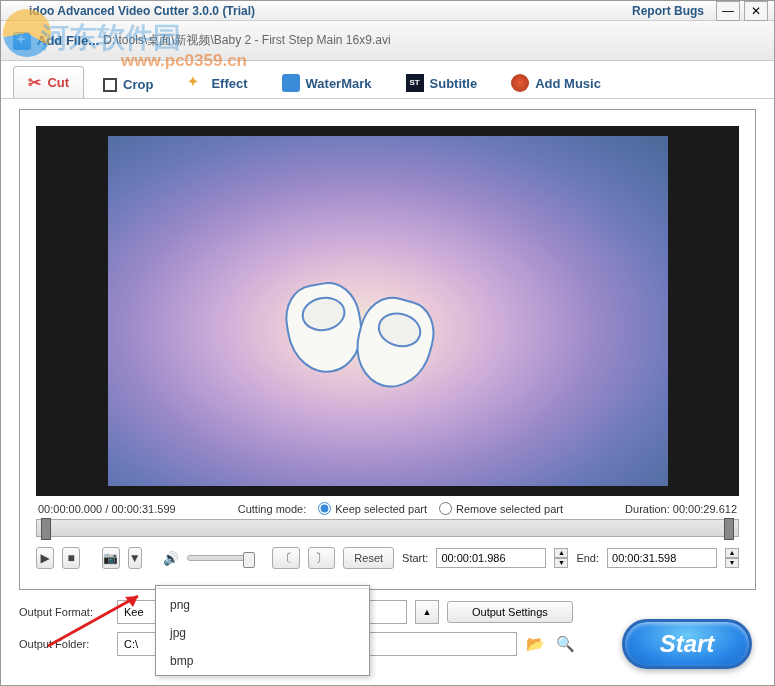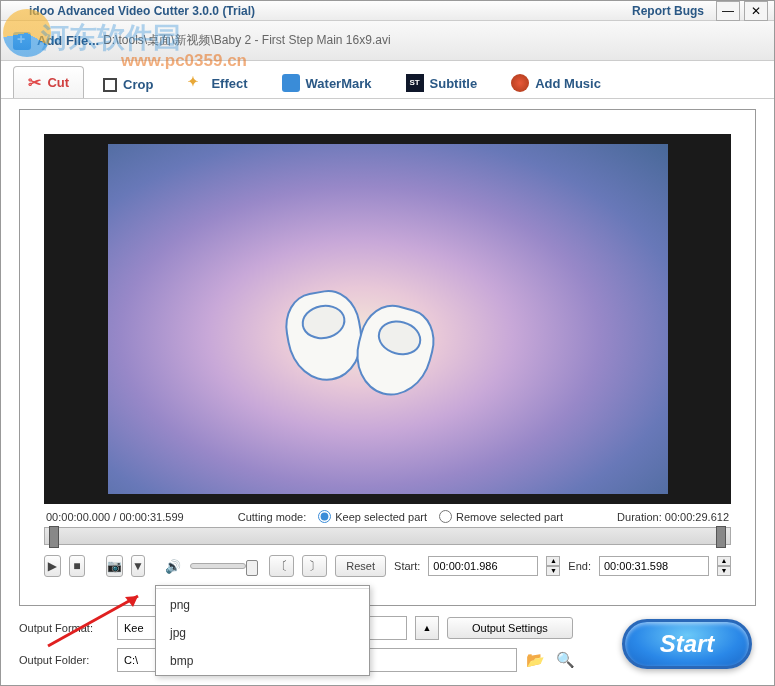--- a/index.html
+++ b/index.html
@@ -15,21 +15,21 @@
 .addfile-icon { width: 18px; height: 18px; background: linear-gradient(#6ab4f0,#3a8cd8); border-radius: 3px; position: relative; }
 .addfile-icon::before { content:"+"; color:#fff; position:absolute; left:4px; top:-1px; font-size:14px; font-weight:bold; }
 .filepath { font-size: 12px; color: #666; margin-left: 4px; }
 .watermark-text { position: absolute; left: 40px; top: 18px; font-size: 28px; font-weight: bold; color: #2a8cd8; opacity: 0.35; pointer-events: none; z-index: 50; font-family: "Microsoft YaHei", sans-serif; }
 .watermark-orange { position: absolute; left: 120px; top: 50px; font-size: 17px; font-weight: bold; color: #e87a2a; opacity: 0.6; pointer-events: none; z-index: 50; }
 .tabs { height: 38px; background: #fff; display: flex; align-items: flex-end; padding: 0 12px; gap: 4px; border-bottom: 1px solid #ccc; }
 .tab { display: flex; align-items: center; gap: 6px; padding: 6px 14px; font-size: 13px; font-weight: bold; color: #2a5885; cursor: pointer; border: 1px solid transparent; border-bottom: none; border-radius: 4px 4px 0 0; }
 .tab.active { background: linear-gradient(#fff,#f3f3f3); border-color: #bbb; color: #d04040; }
 .tab-icon { width: 18px; height: 18px; display: inline-block; }
 .scissors { color: #e04848; font-size: 16px; }
-.video-area { margin: 10px 18px 0 18px; border: 1px solid #999; background: #fff; padding: 24px; }
+.video-area { margin: 10px 18px 0 18px; border: 1px solid #999; background: #fff; padding: 16px; }
 .video-preview { width: 100%; height: 370px; background: #1a1a1a; display: flex; align-items: center; justify-content: center; position: relative; overflow: hidden; }
 .preview-img { width: 560px; height: 350px; background: radial-gradient(ellipse at 45% 55%, #f5e8d8 0%, #e8c8d8 18%, #c8a8d8 35%, #9888c8 55%, #6878b8 75%, #486898 100%); position: relative; }
 .shoes { position: absolute; left: 32%; top: 42%; width: 170px; height: 120px; }
 .shoe { position: absolute; width: 75px; height: 90px; background: #f8f8f5; border-radius: 40% 40% 50% 50%; border: 2px solid #5888c8; transform: rotate(-10deg); }
 .shoe::before { content:""; position:absolute; left:15px; top:12px; width:40px; height:30px; border:2px solid #5888c8; border-radius:50%; background:#f0f0ed; }
 .shoe2 { left: 70px; top: 15px; transform: rotate(15deg); }
 .info-row { display: flex; align-items: center; font-size: 11px; color: #333; padding: 6px 2px 2px 2px; gap: 12px; }
 .info-row .spacer { flex: 1; }
 .radio { display: inline-flex; align-items: center; gap: 4px; }
 .radio input { accent-color: #3a8cd8; }

